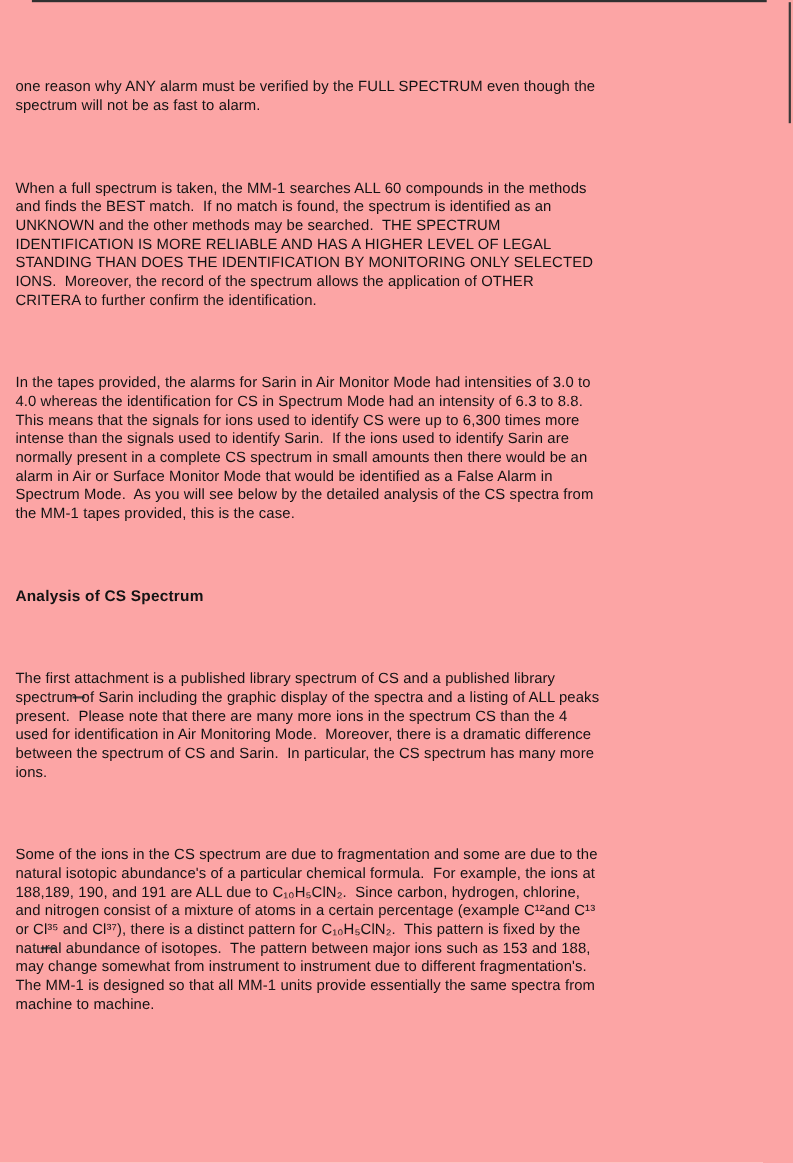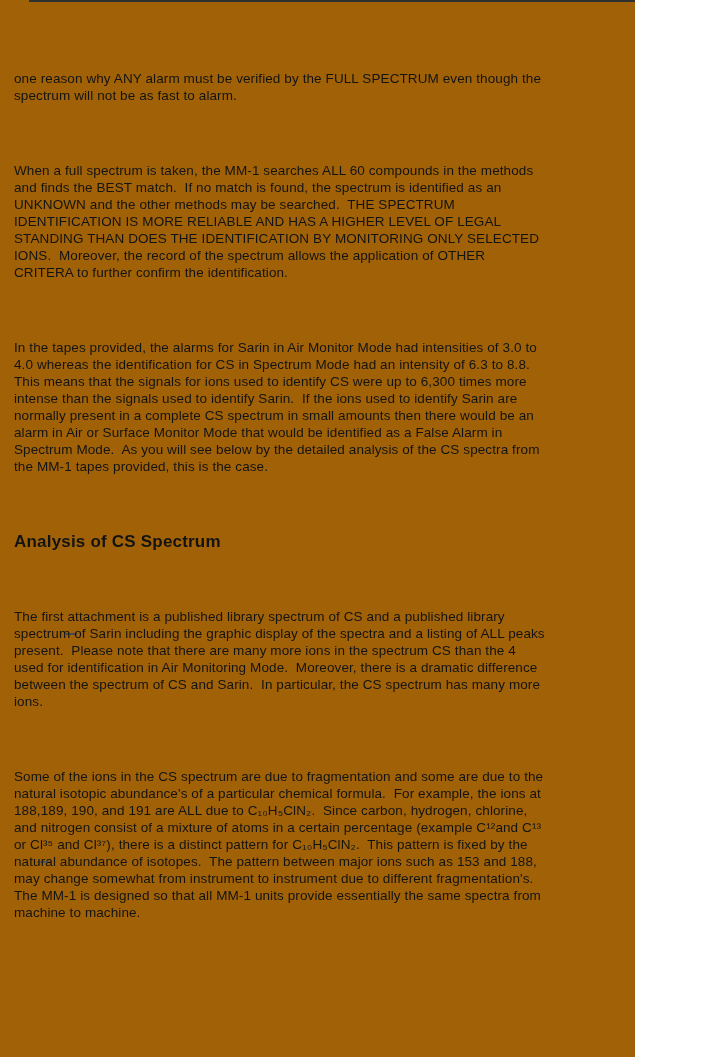--- a/index.html
+++ b/index.html
@@ -3,39 +3,39 @@
 <meta charset="utf-8">
 <style>
   html, body { margin: 0; padding: 0; }
   body {
     width: 721px; height: 1057px;
     background: #ffffff;
     font-family: "Liberation Sans", "DejaVu Sans", sans-serif;
   }
   .page {
     position: relative;
-    width: 635px; height: 1057px;
-    background: #a16207;
+    width: 721px; height: 1057px;
+    background: #fca5a5;
     overflow: hidden;
     color: #1b1b1b;
   }
   .textblock {
     position: absolute;
     left: 14px; top: 36px;
     width: 690px;
     font-size: 13.5px;
     line-height: 17px;
     letter-spacing: 0.1px;
     white-space: pre-wrap;
     color: #1b1b1b;
     filter: blur(0.25px) contrast(1.08);
   }
   .para { margin: 0 0 24px 0; }
   .heading {
-    font-size: 17px;
+    font-size: 14px;
     line-height: 17px;
     font-weight: bold;
     margin: 0 0 24px 0;
     letter-spacing: 0.2px;
   }
   .artifact { position: absolute; background: #2e2e2e; }
   .artifact-top-line   { left: 29px;  top: 0;     width: 668px; height: 1.5px; background:#303030; }
   .artifact-right-line { left: 717px; top: 2px;   width: 1.5px; height: 110px; background:#383838; }
   .artifact-dash       { left: 66px;  top: 633px; width: 11px;  height: 2px;   background:#4a4a4a; }
   .artifact-tick       { left: 37px;  top: 861px; width: 13px;  height: 2px;   background:#555555; }

